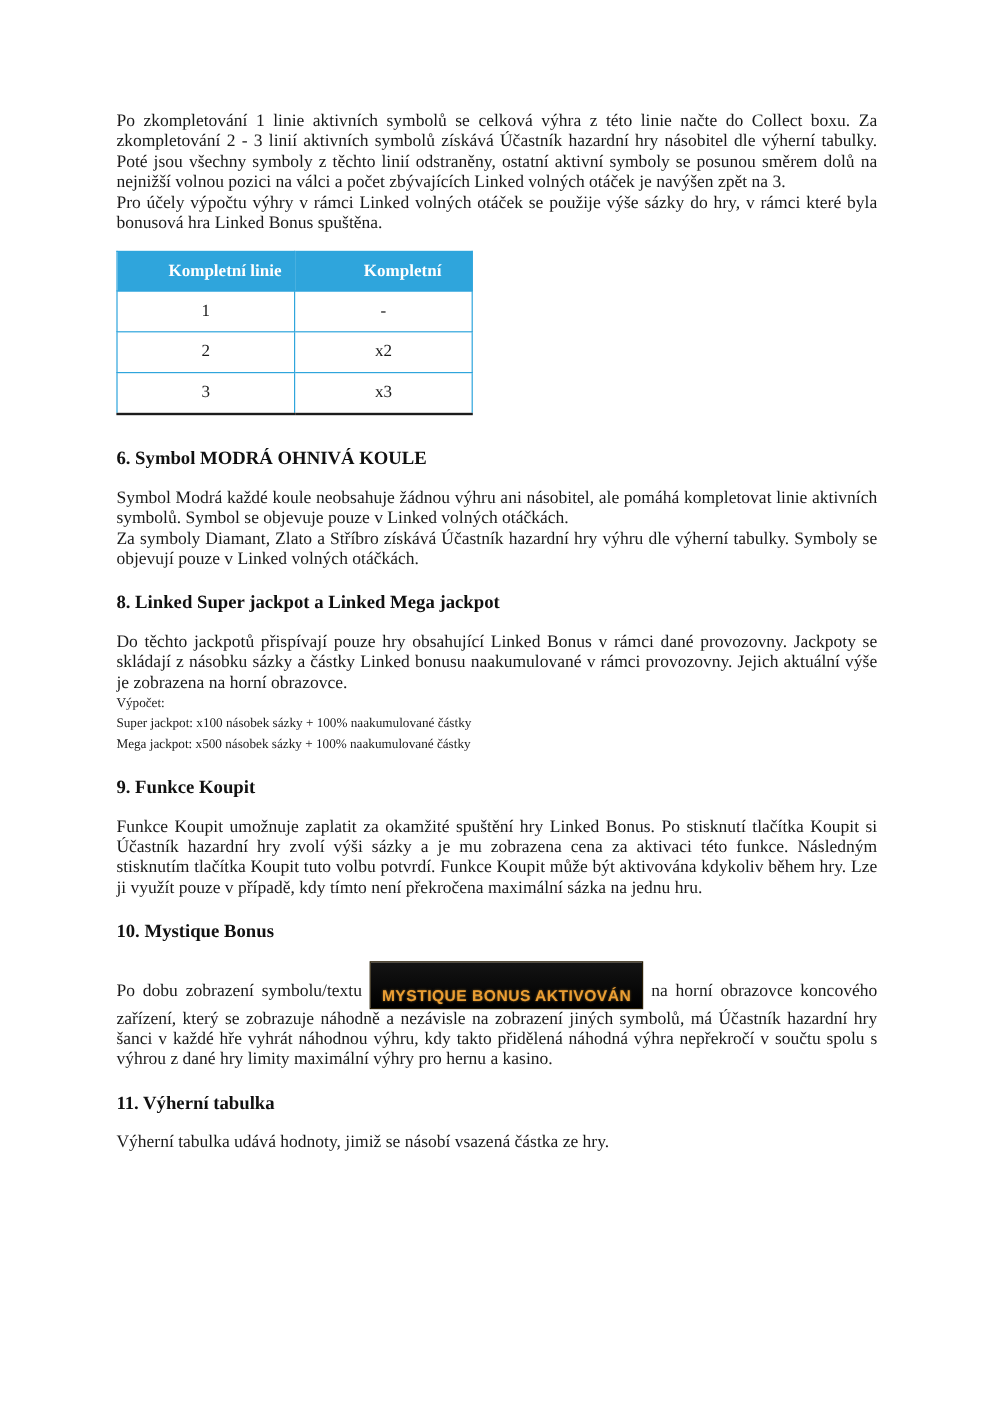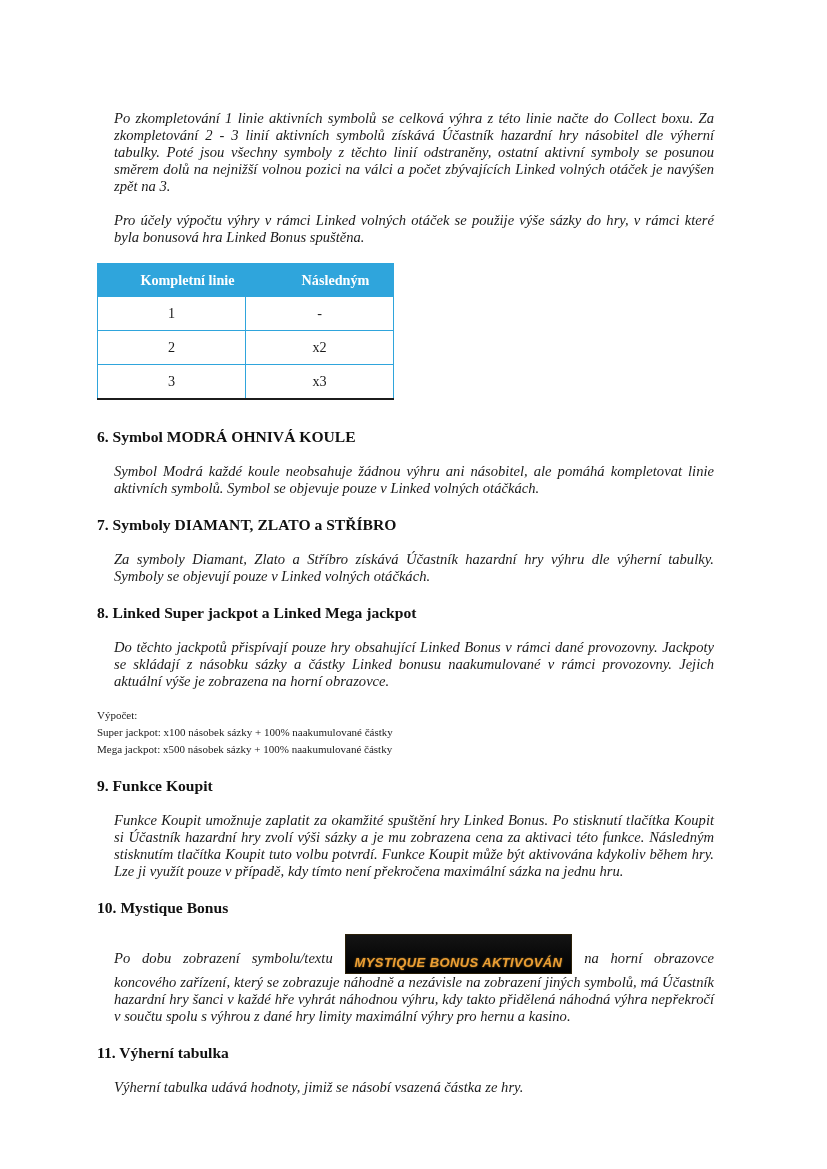--- a/index.html
+++ b/index.html
@@ -15,22 +15,21 @@
     box-sizing: border-box;
     padding: 93px 96px 0 97px;
     font-family: "Liberation Serif", "DejaVu Serif", serif;
     color: #1a1a1a;
     overflow: hidden;
   }
   .body-text {
     font-size: 14.6px;
     line-height: 17px;
     text-align: justify;
-    margin: 17px;
-    font-style: italic;
+    margin: 0;
   }
   .plain-line {
     font-size: 11px;
     line-height: 17px;
     text-align: left;
     margin: 0;
   }
   h2.section-heading {
     font-size: 15.6px;
     line-height: 18px;
@@ -92,21 +91,21 @@
 
 <div class="page">
 
   <p class="body-text">Po zkompletování 1 linie aktivních symbolů se celková výhra z této linie načte do Collect boxu. Za zkompletování 2 - 3 linií aktivních symbolů získává Účastník hazardní hry násobitel dle výherní tabulky. Poté jsou všechny symboly z těchto linií odstraněny, ostatní aktivní symboly se posunou směrem dolů na nejnižší volnou pozici na válci a počet zbývajících Linked volných otáček je navýšen zpět na 3.</p>
   <p class="body-text">Pro účely výpočtu výhry v rámci Linked volných otáček se použije výše sázky do hry, v rámci které byla bonusová hra Linked Bonus spuštěna.</p>
 
   <table class="mult-table">
     <thead>
       <tr>
         <th>Kompletní linie</th>
-        <th>Následným</th>
+        <th>Kompletní</th>
       </tr>
     </thead>
     <tbody>
       <tr>
         <td>1</td>
         <td>-</td>
       </tr>
       <tr>
         <td>2</td>
         <td>x2</td>
@@ -117,21 +116,20 @@
       </tr>
     </tbody>
   </table>
 
   <section>
     <h2 class="section-heading first">6. Symbol MODRÁ OHNIVÁ KOULE</h2>
     <p class="body-text">Symbol Modrá každé koule neobsahuje žádnou výhru ani násobitel, ale pomáhá kompletovat linie aktivních symbolů. Symbol se objevuje pouze v Linked volných otáčkách.</p>
   </section>
 
   <section>
-    <h2 class="section-heading">7. Symboly DIAMANT, ZLATO a STŘÍBRO</h2>
     <p class="body-text">Za symboly Diamant, Zlato a Stříbro získává Účastník hazardní hry výhru dle výherní tabulky. Symboly se objevují pouze v Linked volných otáčkách.</p>
   </section>
 
   <section>
     <h2 class="section-heading">8. Linked Super jackpot a Linked Mega jackpot</h2>
     <p class="body-text">Do těchto jackpotů přispívají pouze hry obsahující Linked Bonus v rámci dané provozovny. Jackpoty se skládají z násobku sázky a částky Linked bonusu naakumulované v rámci provozovny. Jejich aktuální výše je zobrazena na horní obrazovce.</p>
     <div class="plain-line">Výpočet:</div>
     <div class="plain-line">Super jackpot: x100 násobek sázky + 100% naakumulované částky</div>
     <div class="plain-line">Mega jackpot: x500 násobek sázky + 100% naakumulované částky</div>
   </section>

